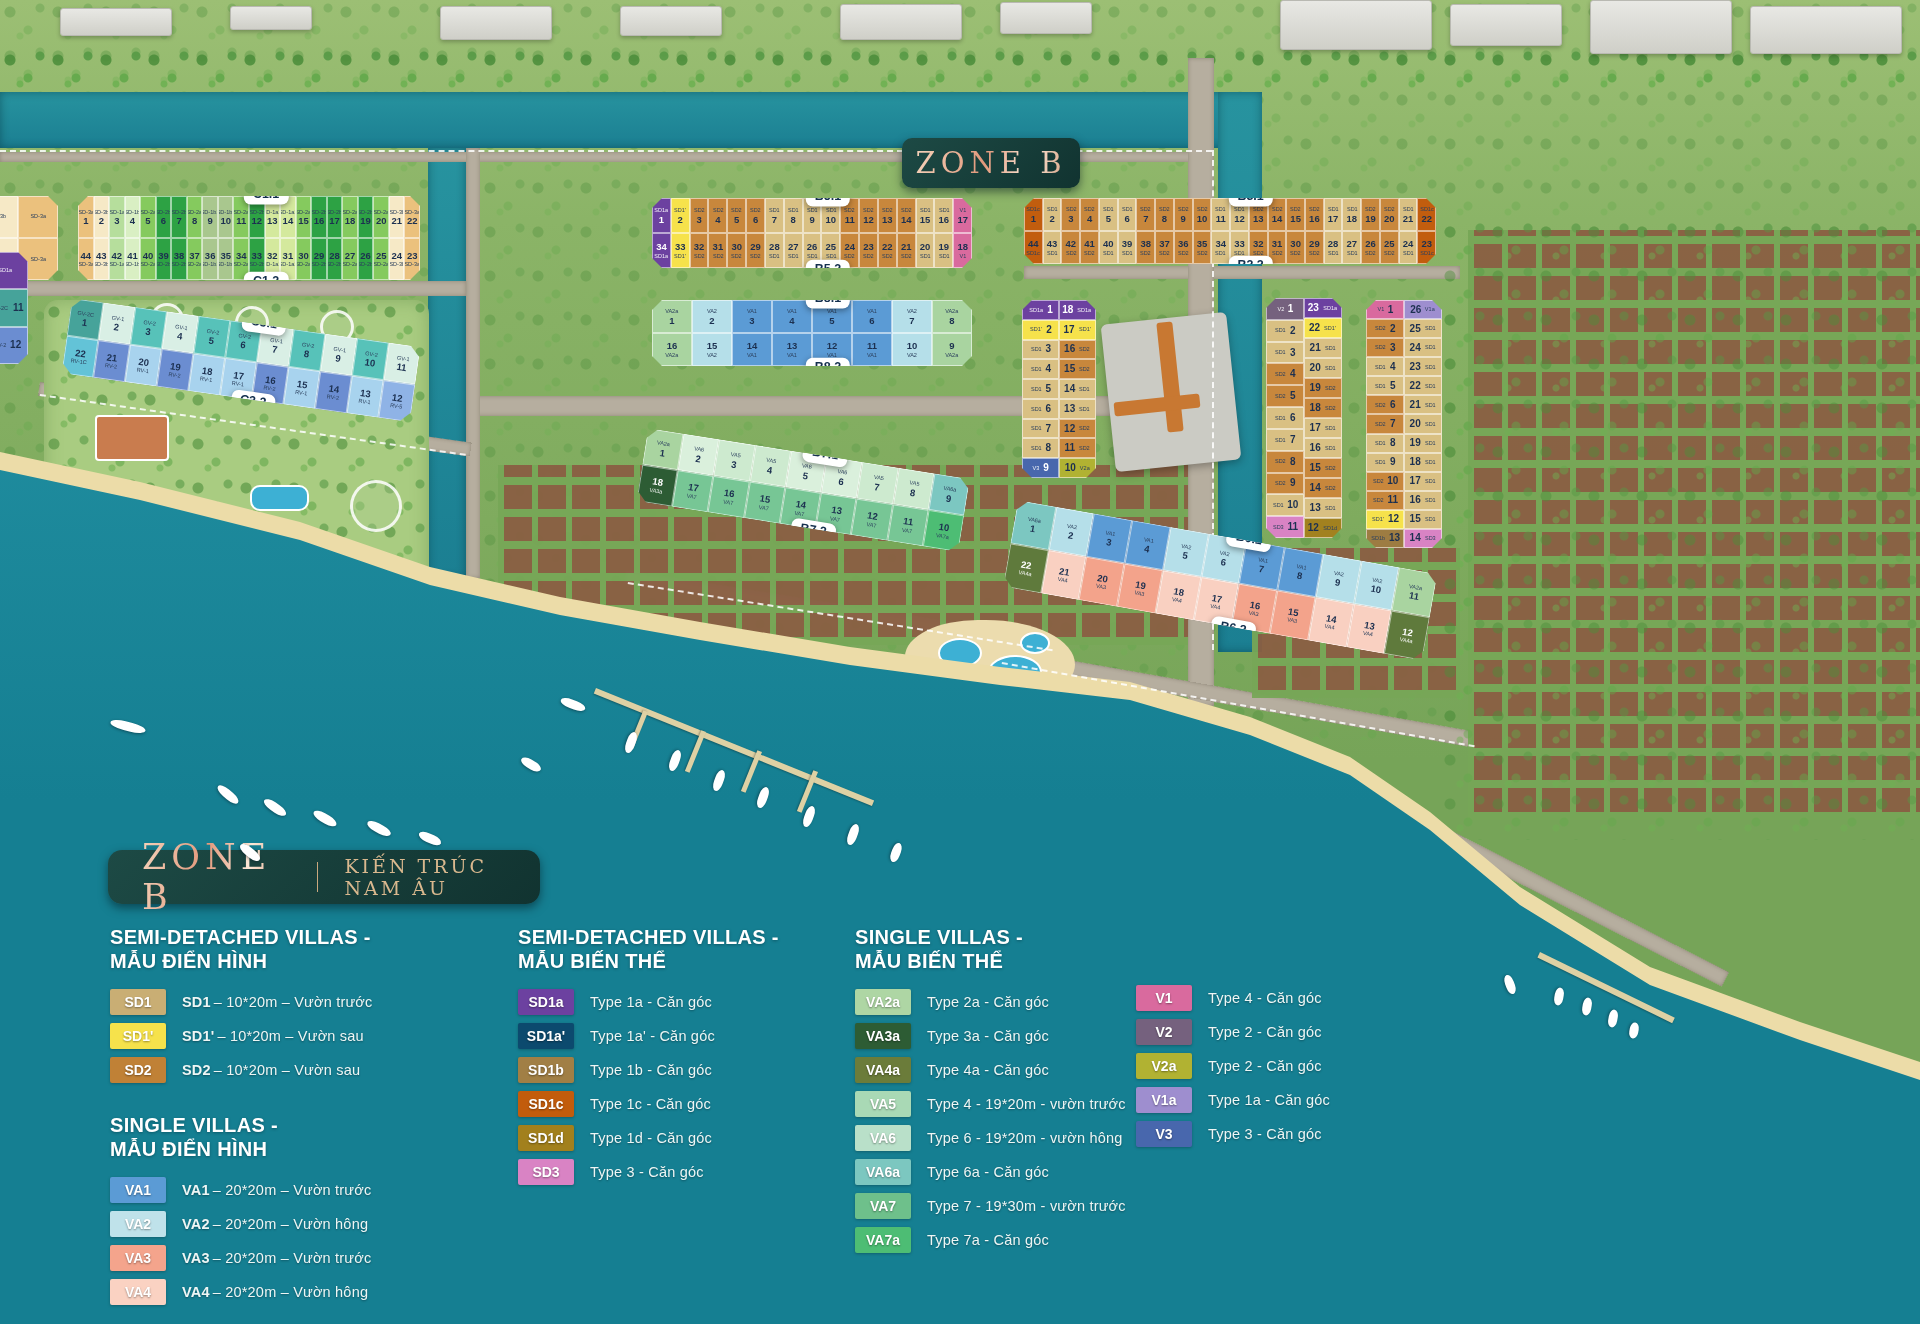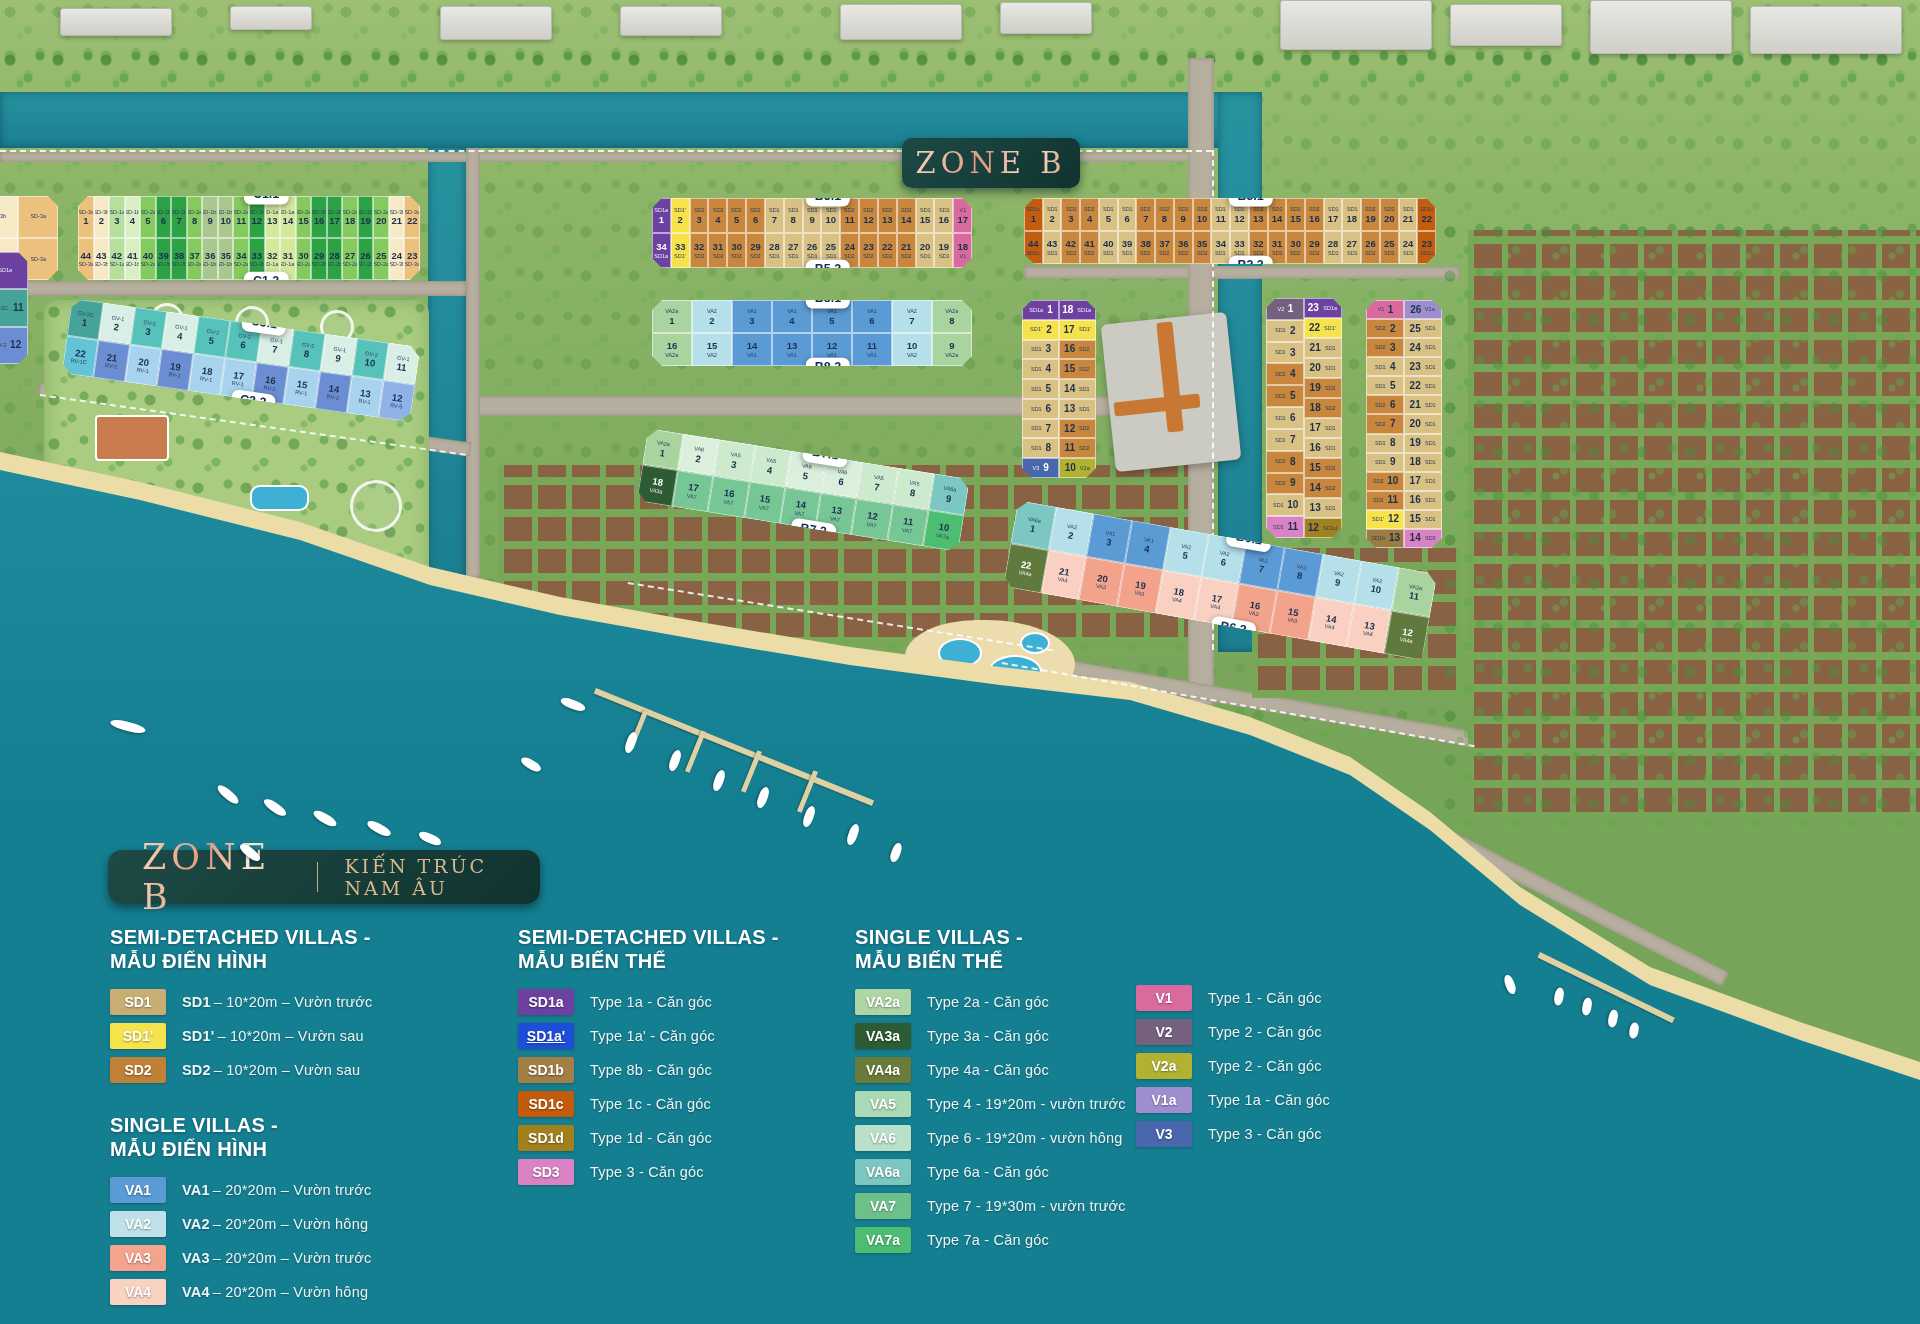--- a/index.html
+++ b/index.html
@@ -203,26 +203,26 @@
       </div>
     </div>
   <div class="leg-col" id="leg-col-1">
       <div class="leg-title">SEMI-DETACHED VILLAS -
 MẪU BIẾN THỂ</div>
       <div class="leg-item">
         <span class="sw" style="background: rgb(108, 65, 160);">SD1a</span>
         <span class="lb">Type 1a - Căn góc</span>
       </div>
       <div class="leg-item">
-        <span class="sw" style="background: #1d4ed8; text-decoration: underline;">SD1a'</span>
+        <span class="sw" style="background: #0c4a6e;">SD1a'</span>
         <span class="lb">Type 1a' - Căn góc</span>
       </div>
       <div class="leg-item">
         <span class="sw" style="background: rgb(161, 127, 69);">SD1b</span>
-        <span class="lb">Type 8b - Căn góc</span>
+        <span class="lb">Type 1b - Căn góc</span>
       </div>
       <div class="leg-item">
         <span class="sw" style="background: rgb(194, 92, 12);">SD1c</span>
         <span class="lb">Type 1c - Căn góc</span>
       </div>
       <div class="leg-item">
         <span class="sw" style="background: rgb(162, 128, 29);">SD1d</span>
         <span class="lb">Type 1d - Căn góc</span>
       </div>
       <div class="leg-item">
@@ -262,21 +262,21 @@
         <span class="lb">Type 7 - 19*30m - vườn trước</span>
       </div>
       <div class="leg-item">
         <span class="sw" style="background: rgb(77, 189, 116);">VA7a</span>
         <span class="lb">Type 7a - Căn góc</span>
       </div>
     </div>
   <div class="leg-col" id="leg-col-3">
       <div class="leg-item">
         <span class="sw" style="background: rgb(217, 106, 158);">V1</span>
-        <span class="lb">Type 1 - Căn góc</span>
+        <span class="lb">Type 4 - Căn góc</span>
       </div>
       <div class="leg-item">
         <span class="sw" style="background: rgb(117, 97, 126);">V2</span>
         <span class="lb">Type 2 - Căn góc</span>
       </div>
       <div class="leg-item">
         <span class="sw" style="background: rgb(177, 178, 50);">V2a</span>
         <span class="lb">Type 2 - Căn góc</span>
       </div>
       <div class="leg-item">

